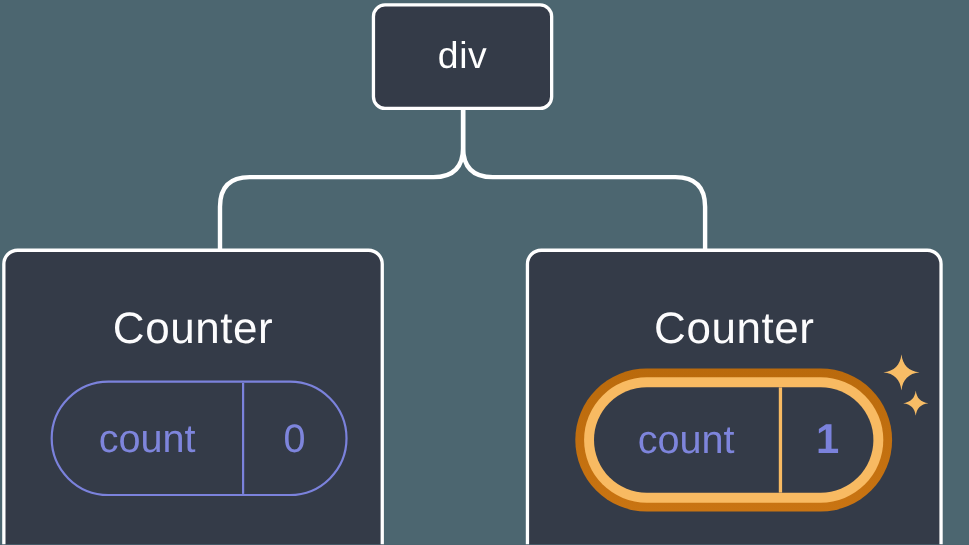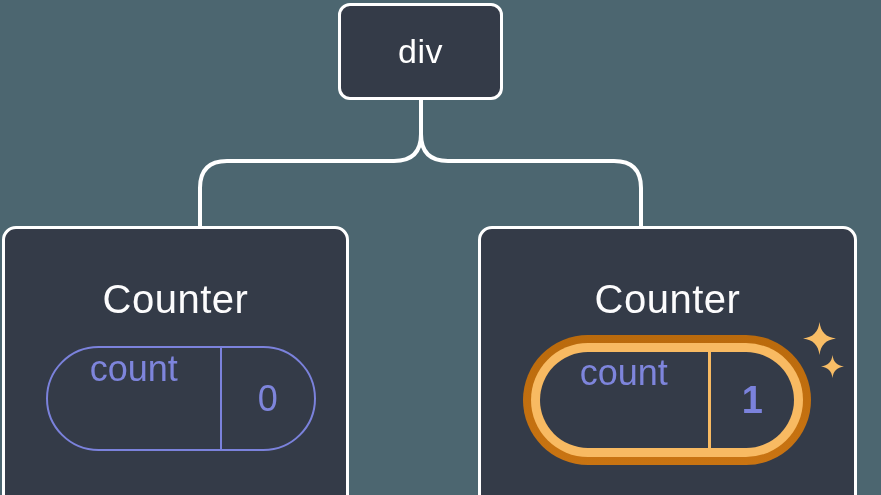--- a/index.html
+++ b/index.html
@@ -23,21 +23,21 @@
     position:absolute;left:0;right:0;top:48px;text-align:center;
     color:#FCFCFD;font-size:40px;font-weight:500;letter-spacing:0.5px;
   }
   
   .state-pill{
     position:absolute;left:41px;top:117px;width:270px;height:105px;
     border:2.5px solid #7B82DC;border-radius:999px;box-sizing:border-box;
     display:flex;align-items:stretch;overflow:hidden;
   }
   .state-key-cell{
-    flex:0 0 64.5%;display:flex;justify-content:center;
+    flex:0 0 64.5%;display:flex;align-items:center;justify-content:center;
     border-right:2.5px solid #7B82DC;
   }
   .state-value-cell{flex:1;display:flex;align-items:center;justify-content:center;}
   .state-key{color:#7E85DC;font-size:36px;}
   .state-value{color:#7E85DC;font-size:36px;}
   
   .highlight-outer{
     position:absolute;left:42px;top:106px;width:288px;height:130px;
     background:linear-gradient(180deg,#BA6A0C 0%,#C97412 100%);
     border-radius:999px;box-sizing:border-box;padding:8px;

